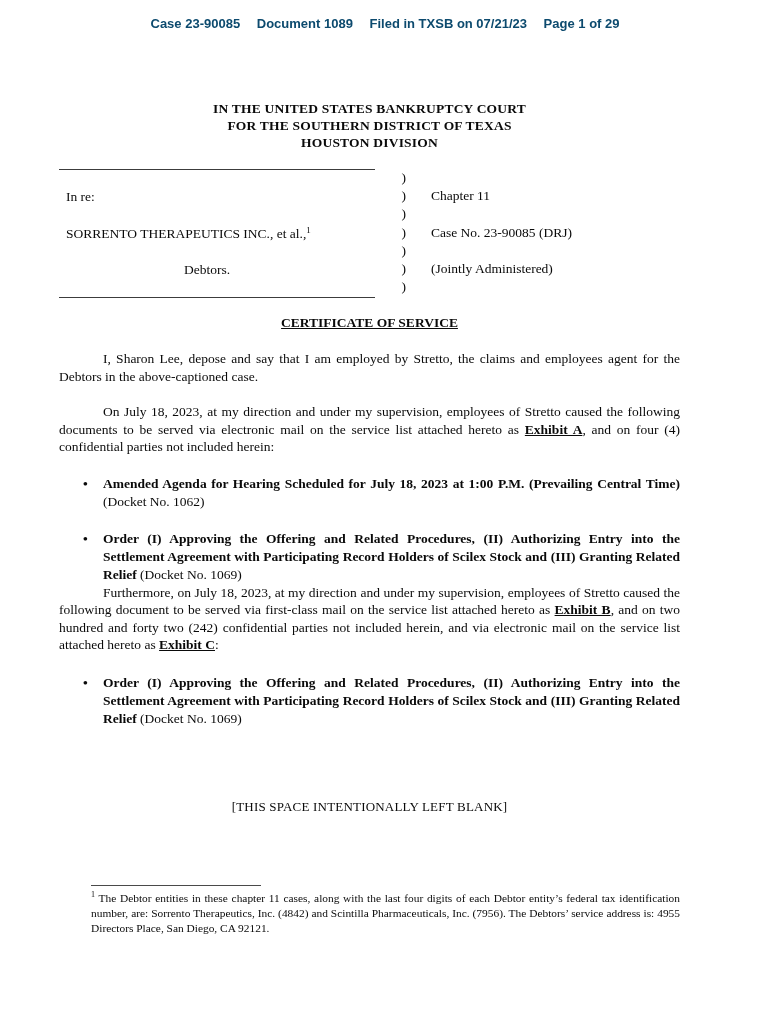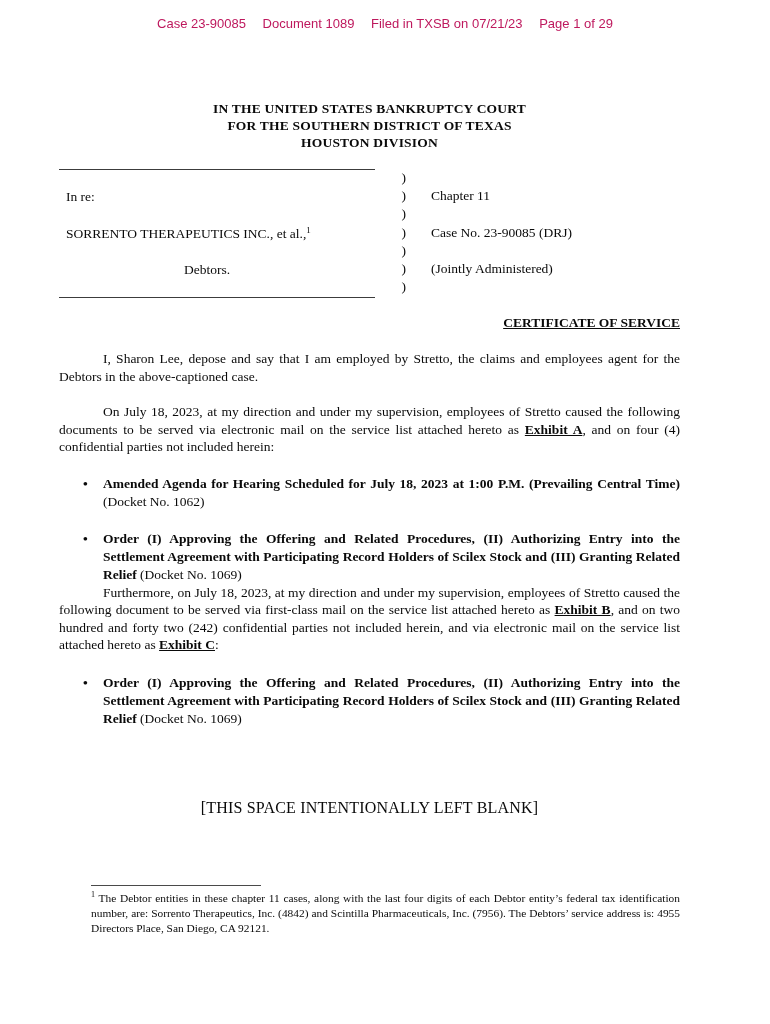--- a/index.html
+++ b/index.html
@@ -68,21 +68,21 @@
   .caption .indent-small { padding-left: 7px; }
   .caption .debtors { text-align: center; padding-right: 20px; }
   sup.fnref {
     font-size: 9px;
     vertical-align: super;
     line-height: 0;
   }
   
   .doc-title {
     margin-top: 17px;
-    text-align: right;
+    text-align: center;
     font-weight: bold;
   }
   .doc-title .u { text-decoration: underline; }
   
   .para {
     text-align: justify;
     text-indent: 44px;
     line-height: 17.5px;
   }
   .p1 { margin-top: 19px; }
@@ -106,21 +106,21 @@
   .bullet-text {
     flex: 1;
     text-align: justify;
     font-weight: bold;
   }
   .bullet-text .normal { font-weight: normal; }
   
   .blank-note {
     margin-top: 71px;
     text-align: center;
-    font-size: 16px;
+    font-size: 13px;
     letter-spacing: 0.2px;
   }
   
   .footnote {
     position: absolute;
     left: 91px;
     right: 90px;
     top: 885px;
     font-size: 11.4px;
     line-height: 14.8px;
@@ -131,21 +131,21 @@
     border-top: 1px solid #4a4a4a;
     margin-bottom: 5px;
   }
   .footnote sup.fnref { font-size: 8px; }
 </style>
 </head>
 <body>
 
 <div class="page">
 
-  <div class="stamp" style="color: #be185d;">
+  <div class="stamp" style="color: #0c4a6e; font-weight: bold;">
     <span>Case 23-90085</span>
     <span>Document 1089</span>
     <span>Filed in TXSB on 07/21/23</span>
     <span>Page 1 of 29</span>
   </div>
 
   <div class="content">
 
     <div class="court-header">
       <div>IN THE UNITED STATES BANKRUPTCY COURT</div>

